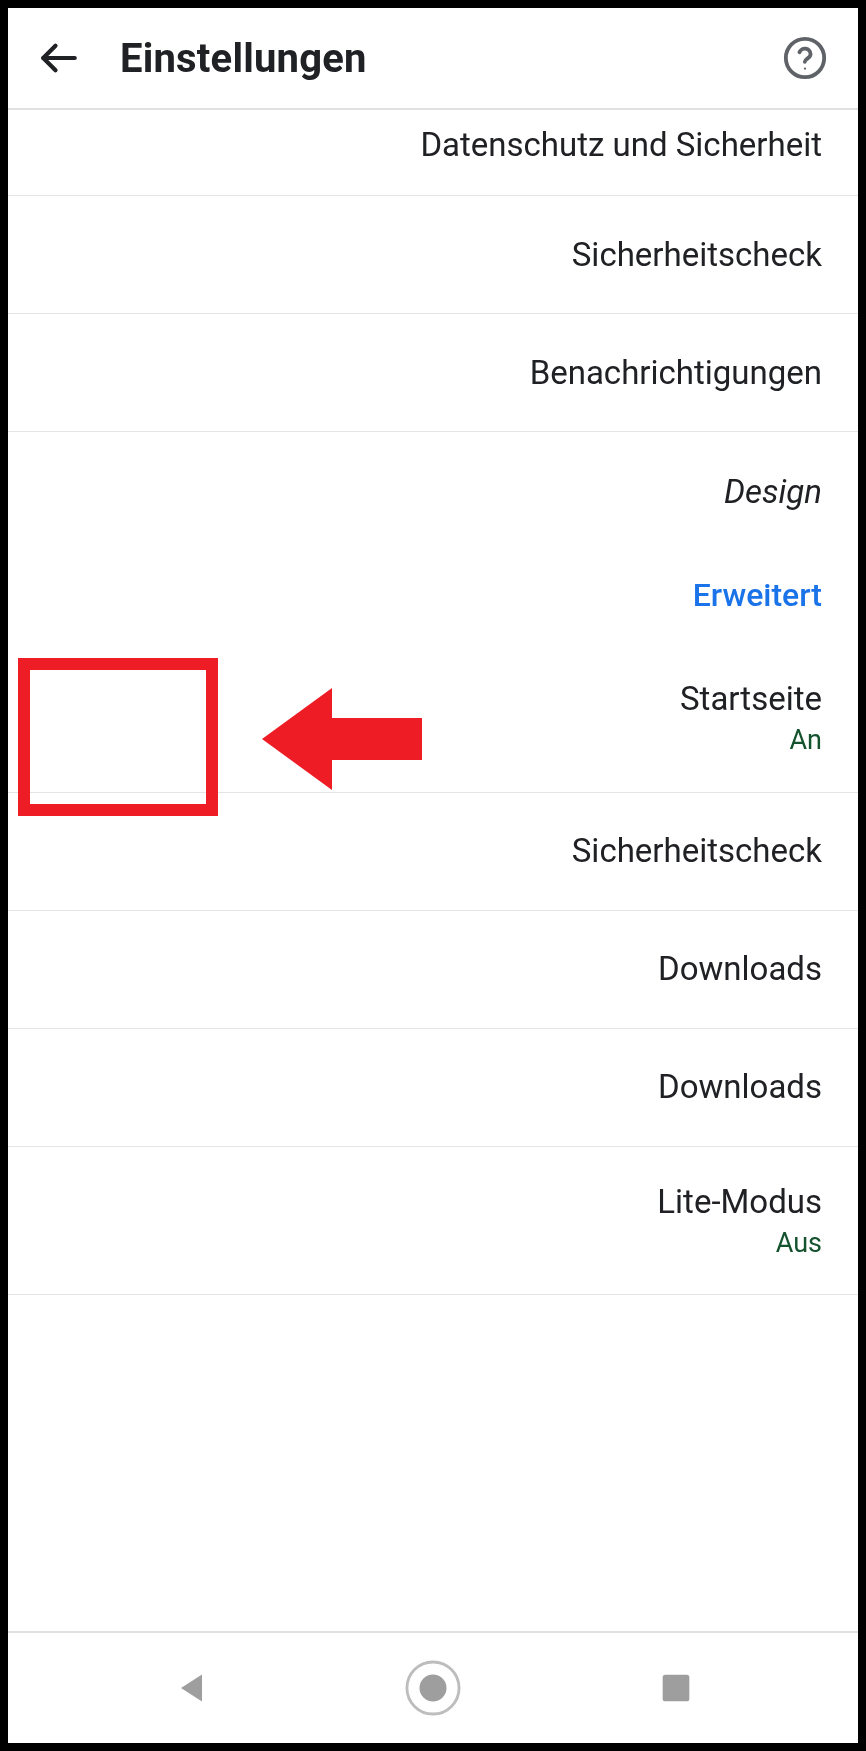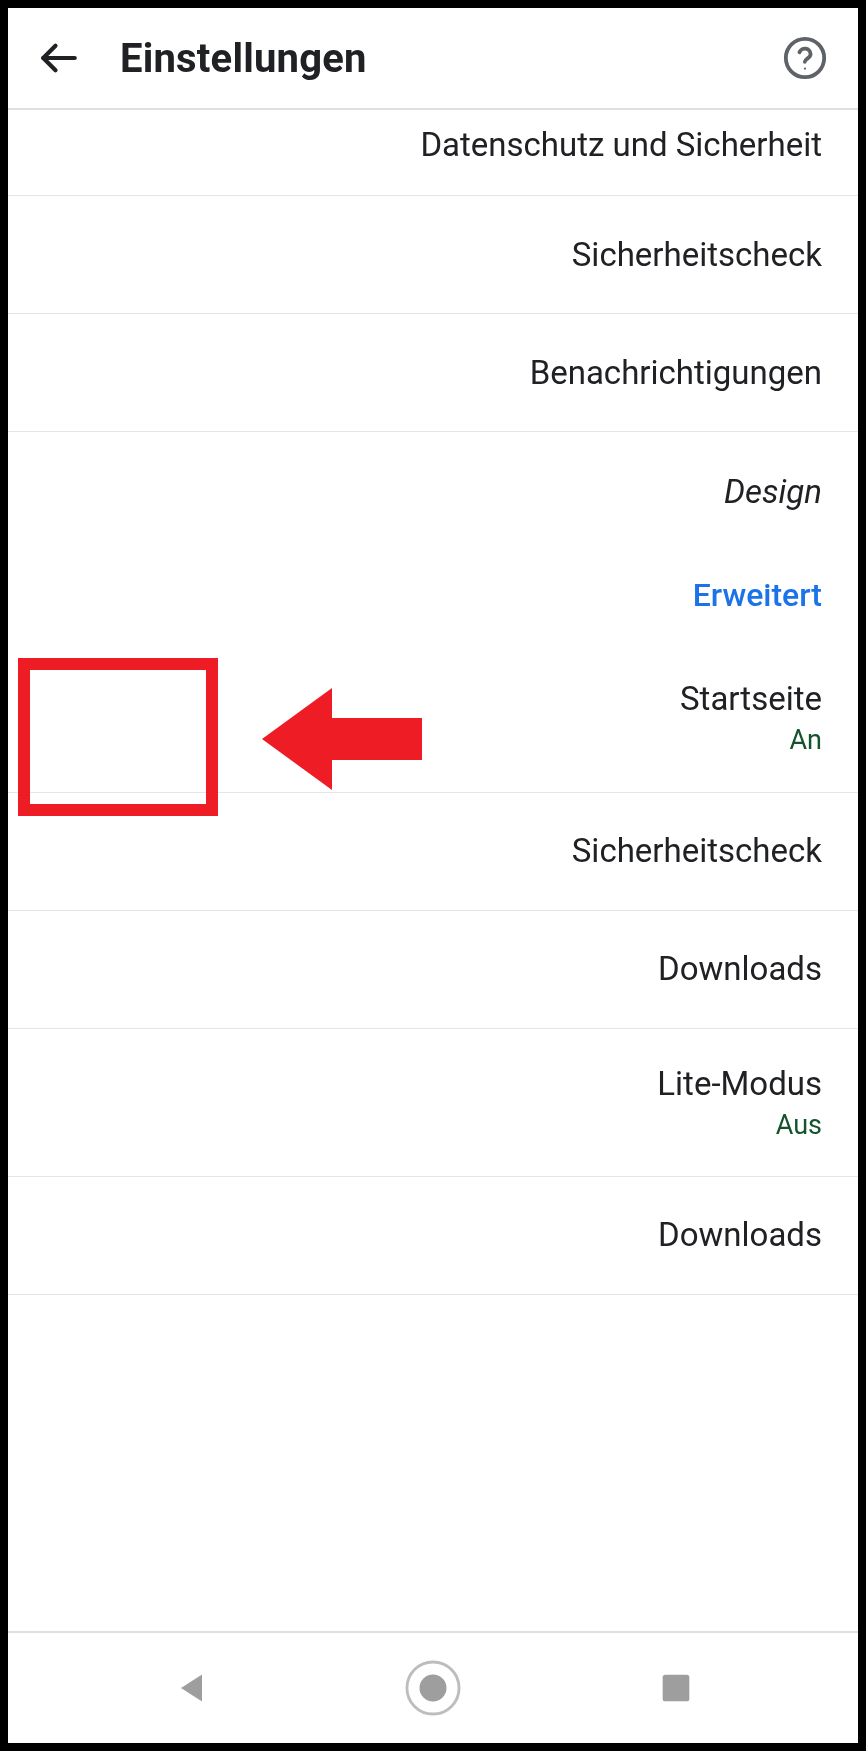--- a/index.html
+++ b/index.html
@@ -159,27 +159,27 @@
 
     <div class="row">
       <div class="primary">Sicherheitscheck</div>
     </div>
 
 
     <div class="row">
       <div class="primary">Downloads</div>
     </div>
 
+    <div class="row">
+      <div class="primary">Downloads</div>
+    </div>
+
     <div class="row" style="min-height:148px; padding-top:30px; padding-bottom:30px;">
       <div class="primary">Lite-Modus</div>
       <div class="secondary">Aus</div>
-    </div>
-
-    <div class="row">
-      <div class="primary">Downloads</div>
     </div>
 
     <div class="highlight-box" style="left:10px; top:548px; width:200px; height:158px;"></div>
 
     <svg class="arrow-annotation" style="left:254px; top:570px;" width="160" height="118" viewBox="0 0 160 118">
       <polygon points="0,59 70,8 70,38 160,38 160,80 70,80 70,110" fill="#ee1c25"></polygon>
     </svg>
 
   </div>
 

